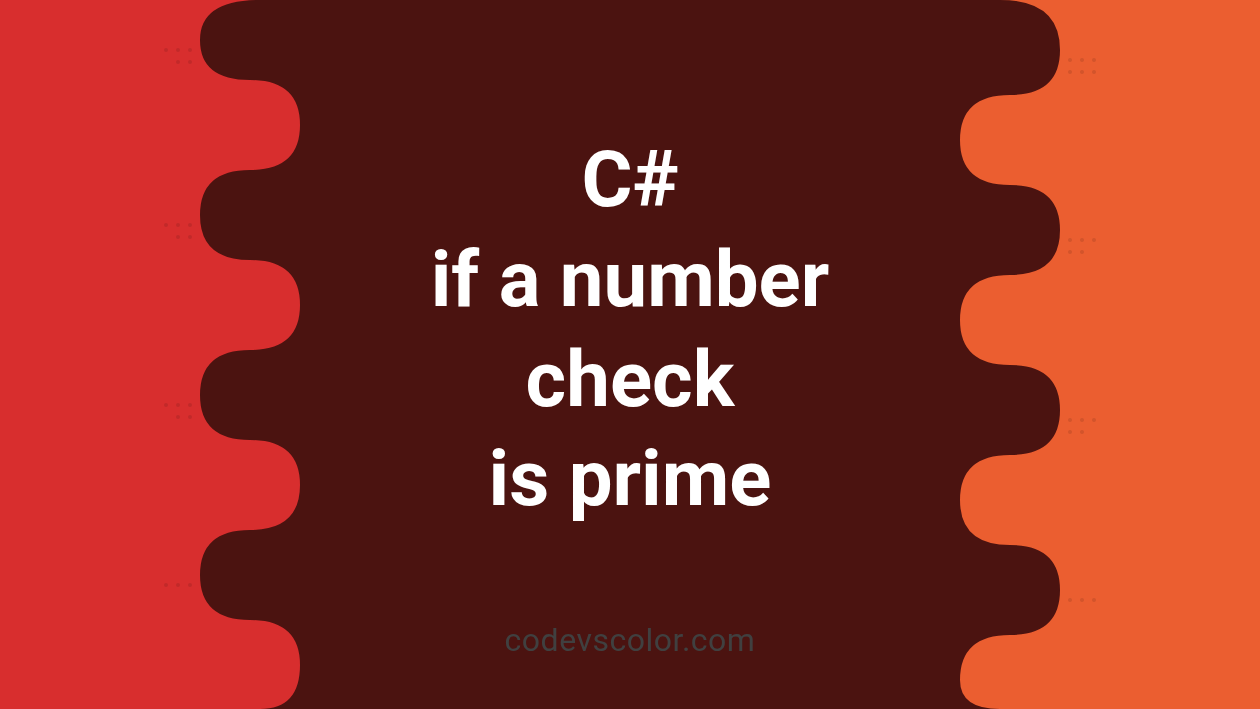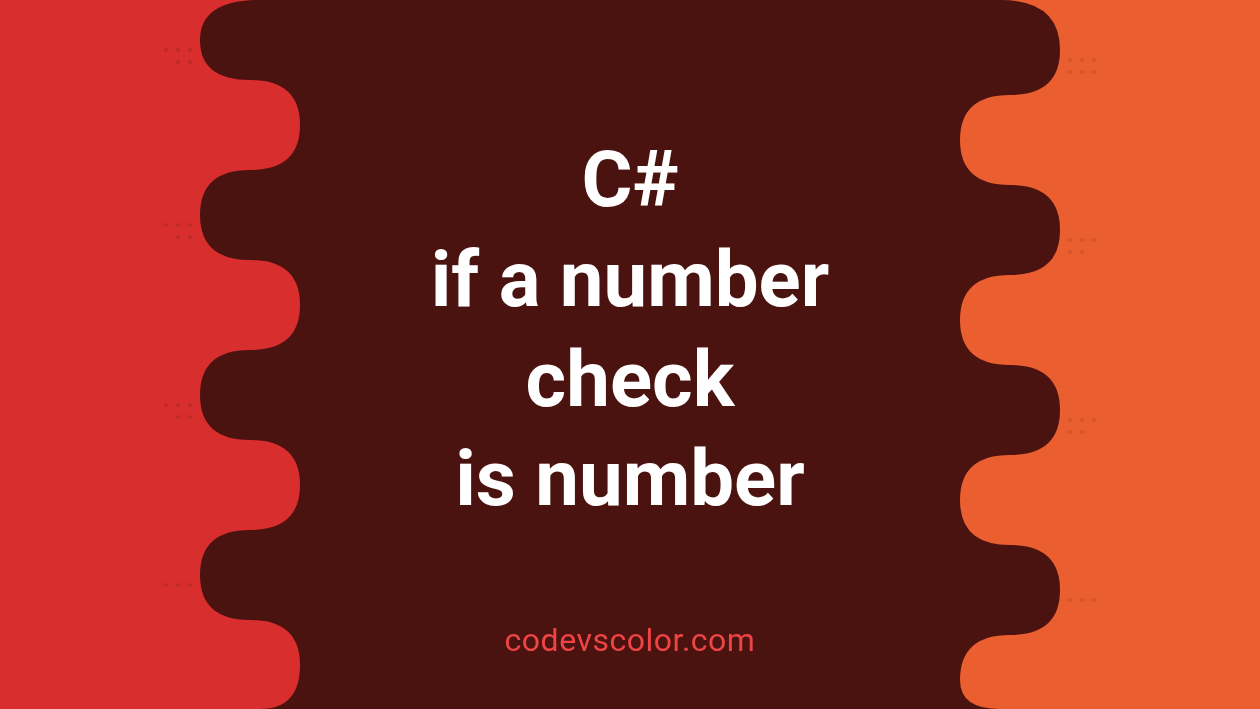--- a/index.html
+++ b/index.html
@@ -23,21 +23,21 @@
       font-weight: 700;
       font-size: 78px;
       line-height: 1.28;
       white-space: nowrap;
     }
     .site-credit {
       position: absolute;
       bottom: 50px;
       left: 50%;
       transform: translateX(-50%);
-      color: #ef4444;
+      color: #404040;
       font-size: 32px;
       font-weight: 400;
       letter-spacing: 0.5px;
     }
   </style>
 </head>
 <body>
 
 <svg class="layer" viewBox="0 0 1260 709" preserveAspectRatio="none">
 
@@ -126,16 +126,16 @@
     <circle cx="190" cy="585" r="2"></circle>
       <circle cx="178" cy="585" r="2"></circle>
       <circle cx="166" cy="585" r="2"></circle>
   </g>
 </svg>
 
 <div class="title-block">
   <div>C#</div>
   <div>if a number</div>
   <div>check</div>
-  <div>is number</div>
+  <div>is prime</div>
 </div>
 
 <div class="site-credit">codevscolor.com</div>
 
 </body></html>

